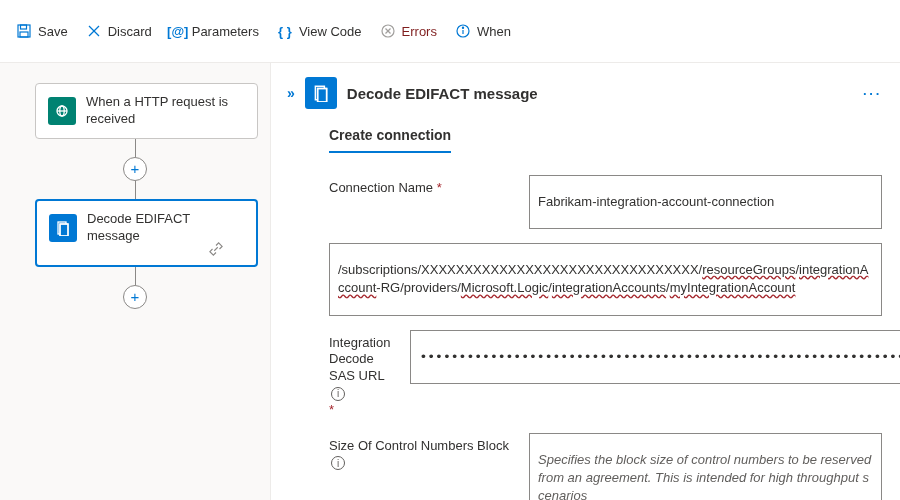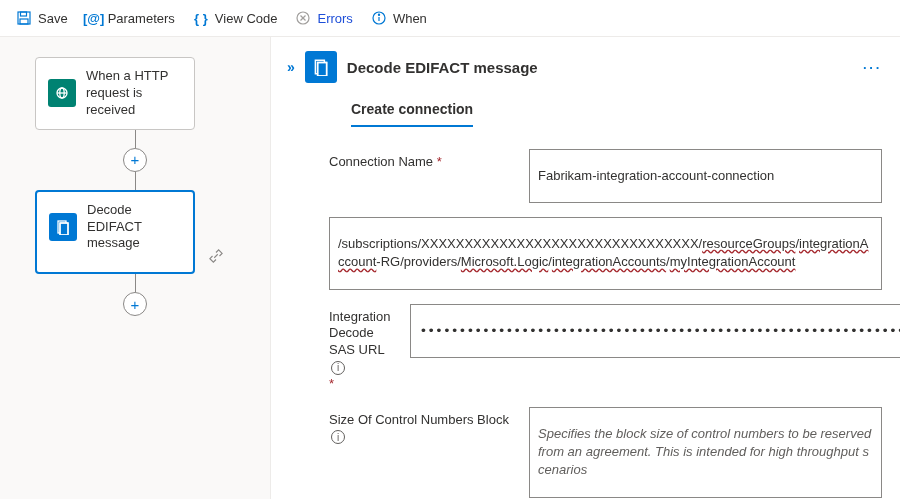--- a/index.html
+++ b/index.html
@@ -9,50 +9,50 @@
     color: #323130;
     background: #fff;
     width: 900px;
     height: 500px;
     overflow: hidden;
   }
   .toolbar {
     display: flex;
     align-items: center;
     gap: 2px;
-    padding: 6px 8px;
+    padding: 19px 8px;
     border-bottom: 1px solid #edebe9;
   }
   .tb-item {
     display: flex;
     align-items: center;
     gap: 6px;
     padding: 4px 8px;
     cursor: pointer;
     color: #323130;
     border-radius: 2px;
   }
-  .tb-item.disabled { color: #1d4ed8; cursor: default; }
+  .tb-item.disabled { color: #7f1d1d; cursor: default; }
   .tb-icon { width: 16px; height: 16px; display: inline-flex; align-items: center; justify-content: center; }
   .tb-icon svg { width: 16px; height: 16px; }
   .main {
     display: flex;
     height: calc(500px - 38px);
   }
   .designer {
     width: 270px;
     background: #faf9f8;
     padding: 20px 14px;
     position: relative;
     display: flex;
     flex-direction: column;
     align-items: center;
   }
   .node {
-    width: 160px;
+    width: 223px;
     background: #fff;
     border: 1px solid #c8c6c4;
     border-radius: 4px;
     padding: 10px 12px;
     display: flex;
     align-items: center;
     gap: 10px;
     font-size: 13px;
     line-height: 1.3;
   }
@@ -119,21 +119,20 @@
   .section {
     padding-left: 42px;
   }
   .section-title {
     font-weight: 600;
     font-size: 14px;
     padding-bottom: 8px;
     border-bottom: 2px solid #0078d4;
     display: inline-block;
     margin-bottom: 22px;
-    margin-left: 22px;
   }
   .form-row {
     display: flex;
     gap: 20px;
     margin-bottom: 14px;
   }
   .form-label {
     width: 180px;
     font-size: 13px;
     padding-top: 5px;
@@ -192,20 +191,29 @@
 <div class="toolbar">
   <div class="tb-item">
     <span class="tb-icon">
       <svg viewBox="0 0 16 16" fill="none" stroke="#0078d4" stroke-width="1.2">
           <rect x="2" y="2" width="12" height="12"></rect>
           <rect x="4.5" y="2" width="6" height="4"></rect>
           <rect x="4" y="9" width="8" height="5"></rect>
         </svg>
     </span>
     <span>Save</span>
+  </div>
+  <div class="tb-item">
+    <span class="tb-icon">
+      <svg viewBox="0 0 16 16" stroke="#0078d4" stroke-width="1.3">
+          <line x1="3" y1="3" x2="13" y2="13"></line>
+          <line x1="13" y1="3" x2="3" y2="13"></line>
+        </svg>
+    </span>
+    <span>Discard</span>
   </div>
   <div class="tb-item">
     <span class="tb-icon" style="color:#0078d4;font-weight:600;font-size:13px;">[@]</span>
     <span>Parameters</span>
   </div>
   <div class="tb-item">
     <span class="tb-icon" style="color:#0078d4;font-weight:600;">{ }</span>
     <span>View Code</span>
   </div>
   <div class="tb-item disabled">

